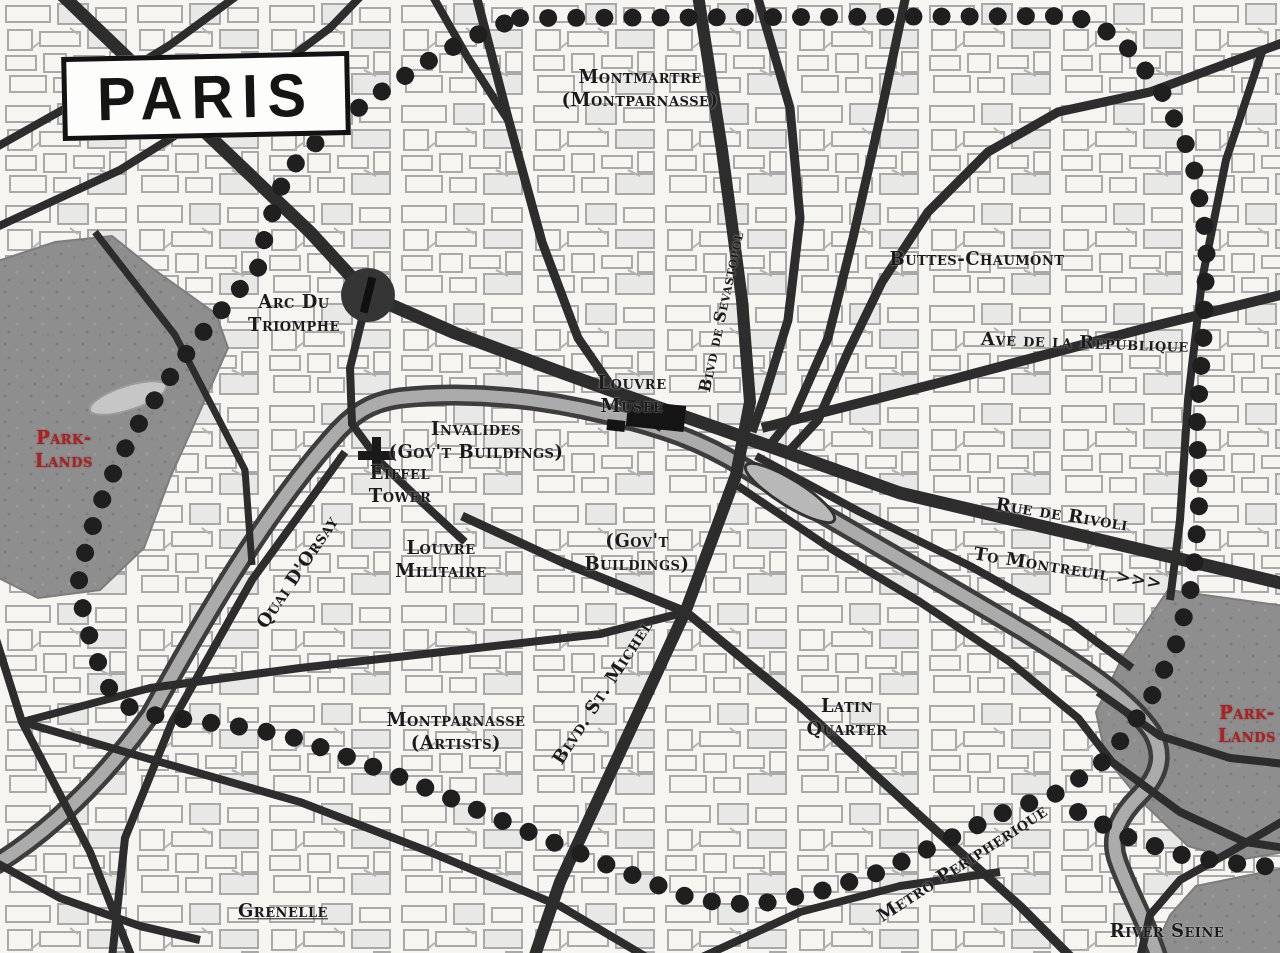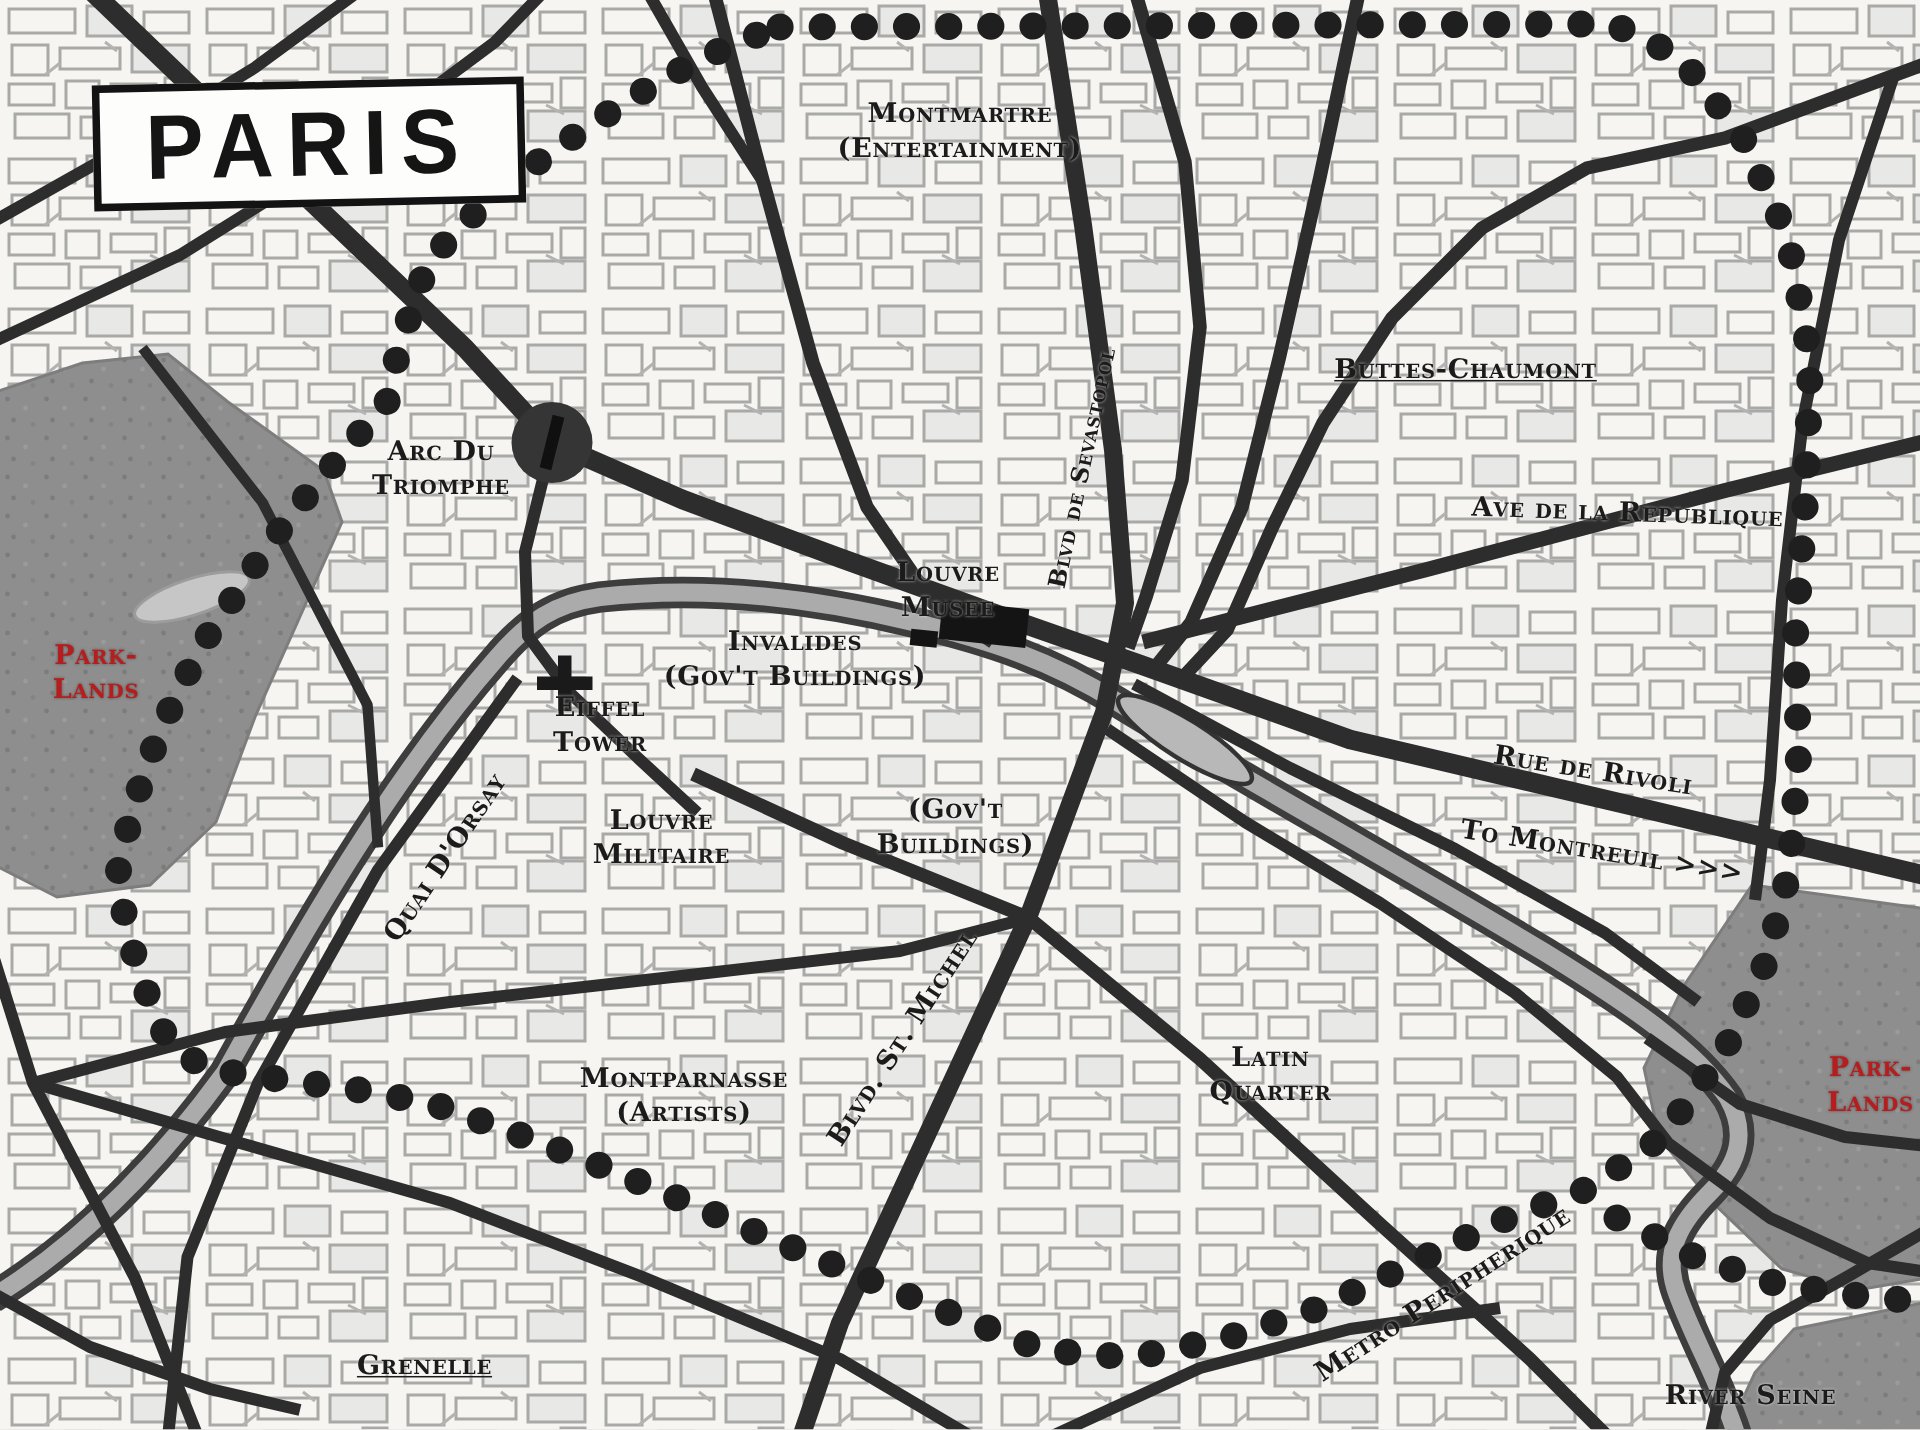--- a/index.html
+++ b/index.html
@@ -135,24 +135,24 @@
       <rect x="372" y="437" width="9" height="37"></rect>
     </g>
   </svg>
 
   <div class="title-box">
     <span>PARIS</span>
   </div>
 
   <div class="lbl" style="left:640px;top:88px;">
     <span class="ln">Montmartre</span>
-    <span class="ln">(Entertainment)</span>
-  </div>
-
-  <div class="lbl" style="left:977px;top:247px;text-decoration:underline;">
+    <span class="ln">(Montparnasse)</span>
+  </div>
+
+  <div class="lbl" style="left:977px;top:259px;">
     <span class="ln">Buttes-Chaumont</span>
   </div>
 
   <div class="lbl" style="left:1085px;top:342px;transform:translate(-50%,-50%) rotate(2deg);">
     <span class="ln">Ave de la Republique</span>
   </div>
 
   <div class="lbl" style="left:294px;top:313px;">
     <span class="ln">Arc Du</span>
     <span class="ln">Triomphe</span>
@@ -165,21 +165,21 @@
 
   <div class="lbl small" style="left:722px;top:312px;transform:translate(-50%,-50%) rotate(-78deg);">
     <span class="ln">Blvd de Sevastopol</span>
   </div>
 
   <div class="lbl white" style="left:64px;top:449px;">
     <span class="ln">Park-</span>
     <span class="ln">Lands</span>
   </div>
 
-  <div class="lbl" style="left:530px;top:440px;">
+  <div class="lbl" style="left:476px;top:440px;">
     <span class="ln">Invalides</span>
     <span class="ln">(Gov't Buildings)</span>
   </div>
 
   <div class="lbl" style="left:400px;top:484px;">
     <span class="ln">Eiffel</span>
     <span class="ln">Tower</span>
   </div>
 
   <div class="lbl" style="left:297px;top:572px;transform:translate(-50%,-50%) rotate(-56deg);">

